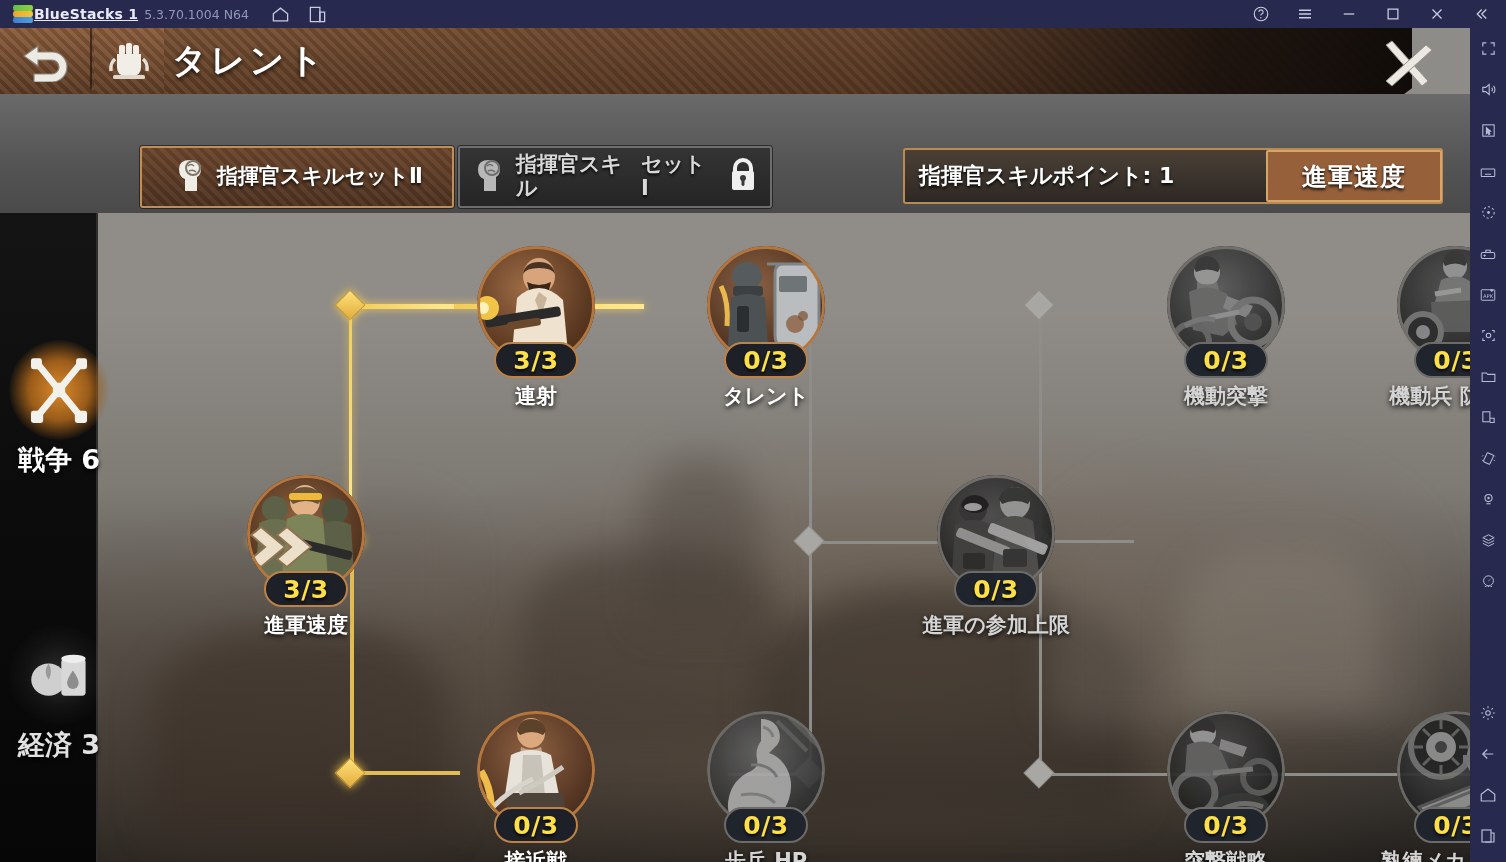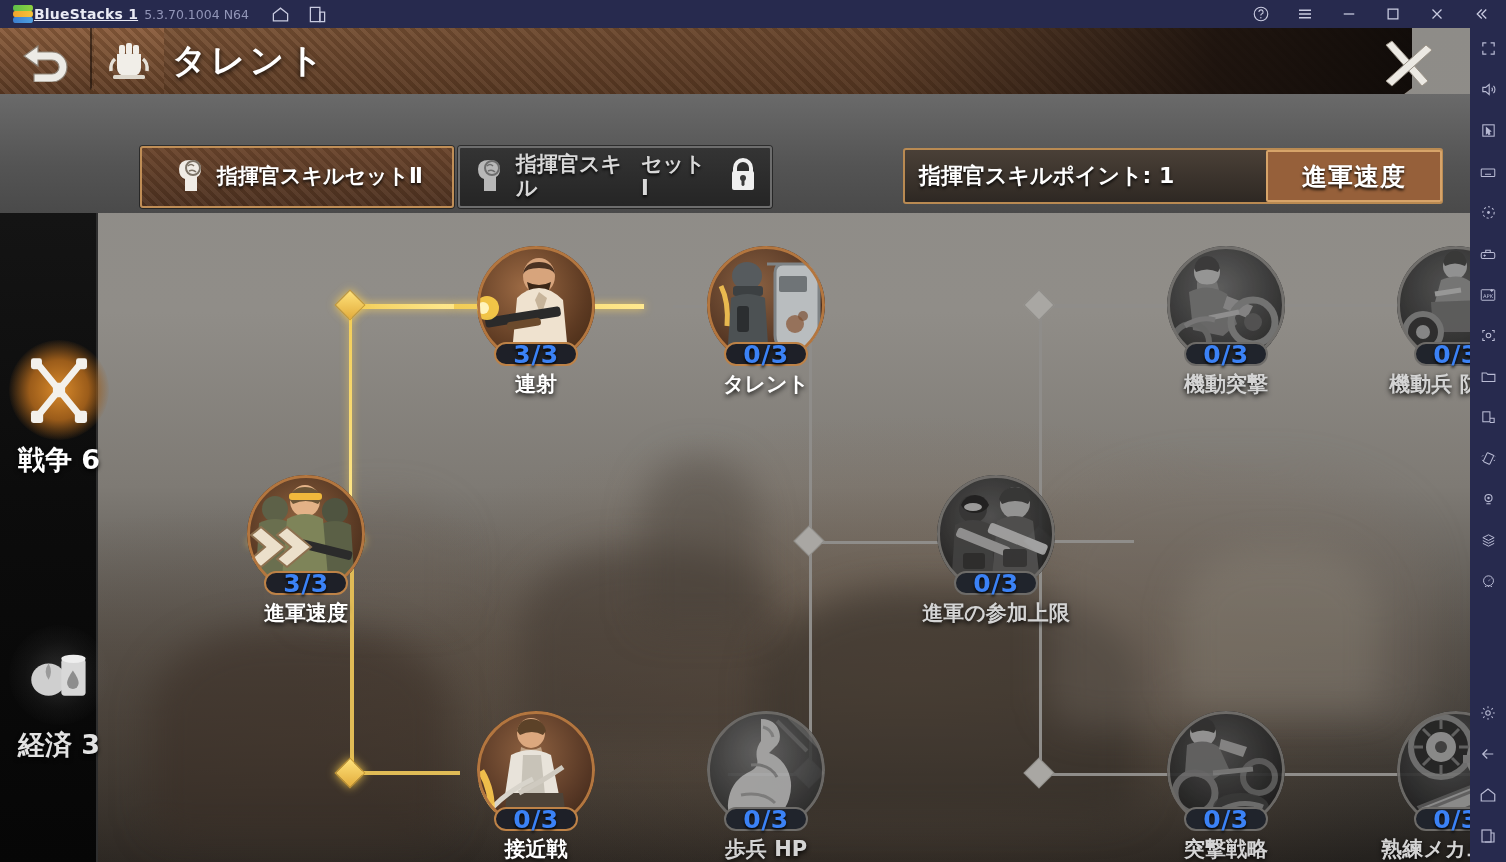--- a/index.html
+++ b/index.html
@@ -164,24 +164,24 @@
   .node-circ::after{ content:""; position:absolute; inset:0; border-radius:50%;
     border:3px solid #6f6d6a; }
   .node.unlocked .node-circ::after{ border-color:#b3763f; }
   .node.avail .node-circ::after{ border-color:#b3763f; }
 
   .art{ position:absolute; inset:0; }
   .node.locked .art{ filter:grayscale(1) brightness(.72) contrast(1.05); }
   .node.locked .node-circ{ opacity:.92; }
 
   .badge{
-    margin-top:-22px; min-width:84px; height:24px; padding:0 14px; z-index:3;
+    margin-top:-22px; min-width:84px; height:36px; padding:0 14px; z-index:3;
     border-radius:18px; background:#20242c; border:2px solid #6d6b68;
     display:flex; align-items:center; justify-content:center;
-    color:#3b82f6; font-size:25px; font-weight:bold; letter-spacing:.5px;
+    color:#fde047; font-size:25px; font-weight:bold; letter-spacing:.5px;
     text-shadow:0 2px 3px rgba(0,0,0,.9);
   }
   .node.unlocked .badge, .node.avail .badge{ border-color:#bd8247; background:#1e2028; }
   .node-name{ margin-top:4px; color:#fff; font-size:21px; font-weight:bold; white-space:nowrap;
     text-shadow:0 2px 5px rgba(0,0,0,.95); }
   .node.locked .node-name{ color:#d4d4d4; }
 </style>
 </head>
 <body>
 

